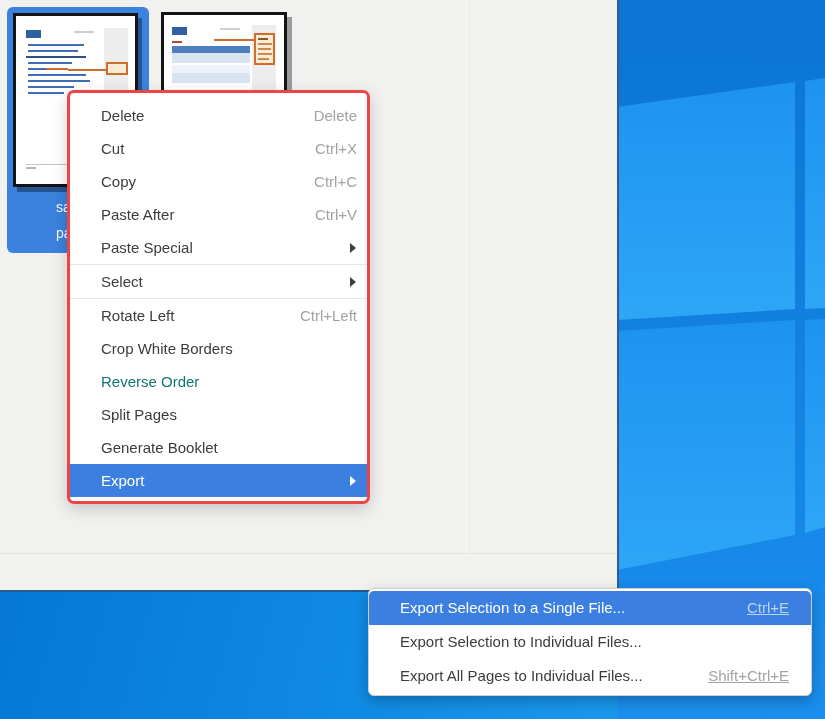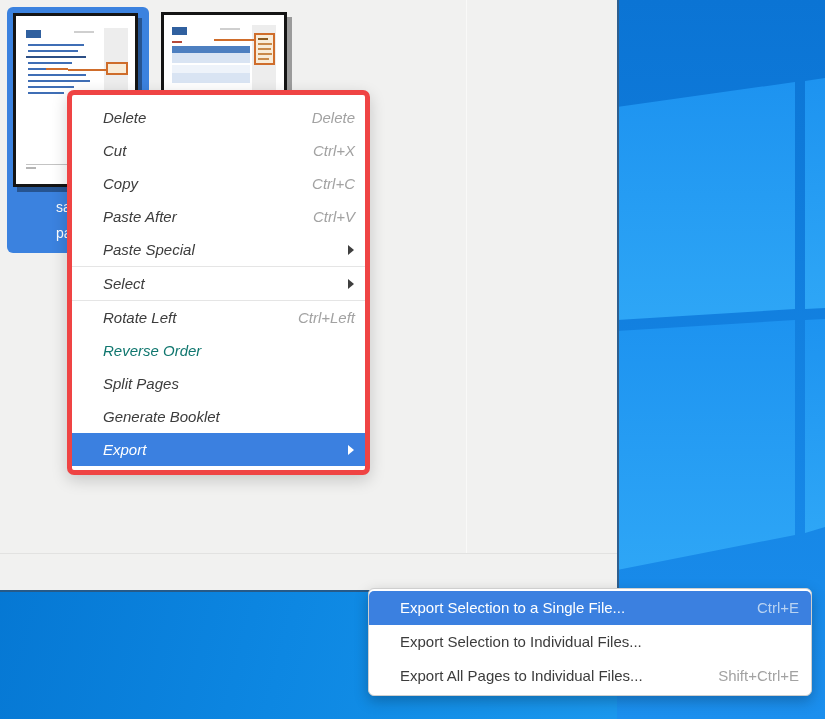--- a/index.html
+++ b/index.html
@@ -33,24 +33,24 @@
   .strip { background:#ededed; }
   .logo { background:#30609f; }
   .gtxt { background:#cfcfcf; }
   .bline { background:#3f6eb5; height:2px; }
   .orange { background:#cf6d2b; }
   .callout { border:2px solid #cf6d2b; background:#f8ecd9; }
   .ctxt { background:#c98a4b; height:2px; }
   
   .context-menu {
     position:absolute; left:67px; top:90px; width:303px;
-    background:#ffffff; border:5px solid #ef4444; border-radius:7px;
+    background:#ffffff; border:3px solid #ef4444; border-radius:7px;
     padding:6px 0 4px 0; z-index:10;
     box-shadow:0 5px 16px rgba(0,0,0,0.18);
-    font-size:15px; color:#3c3c3c;font-style:italic;
+    font-size:15px; color:#3c3c3c;
   }
   .menu-item { position:relative; height:33px; line-height:33px; padding:0 10px 0 31px; cursor:default; }
   .menu-item .mi-shortcut { position:absolute; right:10px; color:#a2a2a2; }
   .menu-item.disabled { color:#0f766e; }
   .menu-item.highlighted { background:#3b80e0; color:#ffffff; }
   .menu-separator { height:1px; background:#e5e5e5; }
   .arrow {
     position:absolute; right:11px; top:50%; margin-top:-5px;
     width:0; height:0;
     border-left:6px solid #3f3f3f;
@@ -59,21 +59,21 @@
   .menu-item.highlighted .arrow { border-left-color:#ffffff; }
   
   .export-submenu {
     position:absolute; left:368px; top:588px; width:444px;
     background:#ffffff; border:1px solid #cfcfcf; border-radius:6px;
     padding:2px 0; z-index:11;
     box-shadow:0 5px 14px rgba(0,0,0,0.25);
     font-size:15px; color:#3c3c3c;
   }
   .sub-item { position:relative; height:34px; line-height:34px; padding:0 12px 4px 31px; }
-  .sub-item .mi-shortcut { position:absolute; right:12px; color:#a2a2a2; }
+  .sub-item .mi-shortcut { position:absolute; right:22px; color:#a2a2a2;text-decoration:underline; }
   .sub-item.highlighted { background:#3b80e0; color:#ffffff; border-radius:5px 5px 0 0; }
   .sub-item.highlighted .mi-shortcut { color:#b9d3f2; }
 </style>
 </head>
 <body>
 
 <svg class="wallpaper-right" viewBox="0 0 208 719" preserveAspectRatio="none">
   <defs>
     <linearGradient id="baseGrad" x1="0" y1="0" x2="0" y2="1">
       <stop offset="0" stop-color="#0b74d4"></stop>
@@ -143,20 +143,21 @@
 <div class="context-menu">
     <div class="menu-item"><span>Delete</span><span class="mi-shortcut">Delete</span></div>
     <div class="menu-item"><span>Cut</span><span class="mi-shortcut">Ctrl+X</span></div>
     <div class="menu-item"><span>Copy</span><span class="mi-shortcut">Ctrl+C</span></div>
     <div class="menu-item"><span>Paste After</span><span class="mi-shortcut">Ctrl+V</span></div>
     <div class="menu-item"><span>Paste Special</span><span class="arrow"></span></div>
     <div class="menu-separator"></div>
     <div class="menu-item"><span>Select</span><span class="arrow"></span></div>
     <div class="menu-separator"></div>
     <div class="menu-item"><span>Rotate Left</span><span class="mi-shortcut">Ctrl+Left</span></div>
+    <div class="menu-item"><span>Crop White Borders</span></div>
     <div class="menu-item disabled"><span>Reverse Order</span></div>
     <div class="menu-item"><span>Split Pages</span></div>
     <div class="menu-item"><span>Generate Booklet</span></div>
     <div class="menu-item highlighted"><span>Export</span><span class="arrow"></span></div>
   </div>
 
 <div class="export-submenu">
     <div class="sub-item highlighted"><span>Export Selection to a Single File...</span><span class="mi-shortcut">Ctrl+E</span></div>
     <div class="sub-item"><span>Export Selection to Individual Files...</span></div>
     <div class="sub-item"><span>Export All Pages to Individual Files...</span><span class="mi-shortcut">Shift+Ctrl+E</span></div>

